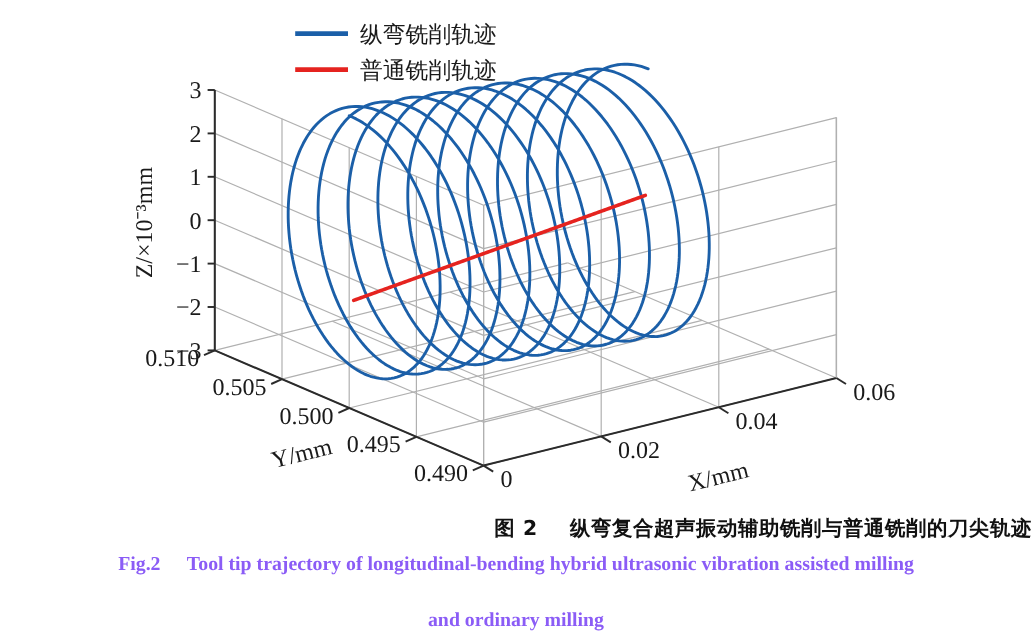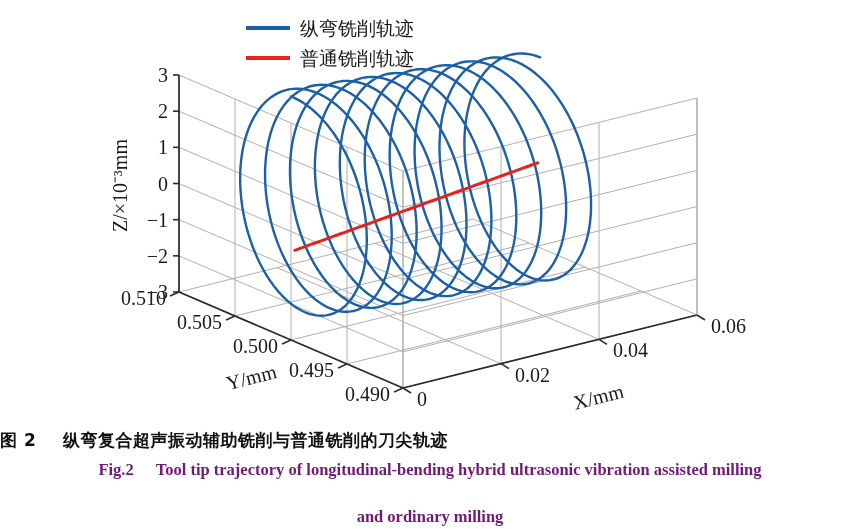--- a/index.html
+++ b/index.html
@@ -7,27 +7,27 @@
     width:860px;height:529px;background:#ffffff;
     font-family:"Liberation Serif", serif;
     color:#1a1a1a;overflow:hidden;position:relative;
   }
   #figure{position:absolute;left:0;top:0;width:860px;height:529px;}
   svg{display:block;}
   .tick-label{font-family:"Liberation Serif",serif;font-size:20px;fill:#1a1a1a;}
   .axis-title{font-family:"Liberation Serif",serif;font-size:20px;fill:#1a1a1a;}
   .legend-label{font-family:"DejaVu Sans",sans-serif;font-size:19px;fill:#1a1a1a;}
   .caption-cn{
-    position:absolute;left:0;width:860px;text-align:left;
+    position:absolute;left:0;width:860px;text-align:right;
     font-family:"DejaVu Sans",sans-serif;font-weight:bold;font-size:17px;color:#111;
     letter-spacing:0.5px;
   }
   .caption-en{
     position:absolute;left:0;width:860px;text-align:center;
-    font-family:"Liberation Serif",serif;font-weight:bold;font-size:16.5px;color:#701a75;
+    font-family:"Liberation Serif",serif;font-weight:bold;font-size:16.5px;color:#8b5cf6;
   }
   #cap-cn{top:429px;}
   #cap-en1{top:460px;}
   #cap-en2{top:507px;}
   .cap-sp{display:inline-block;width:14px;}
 </style>
 </head>
 <body>
 
 <div id="figure">

